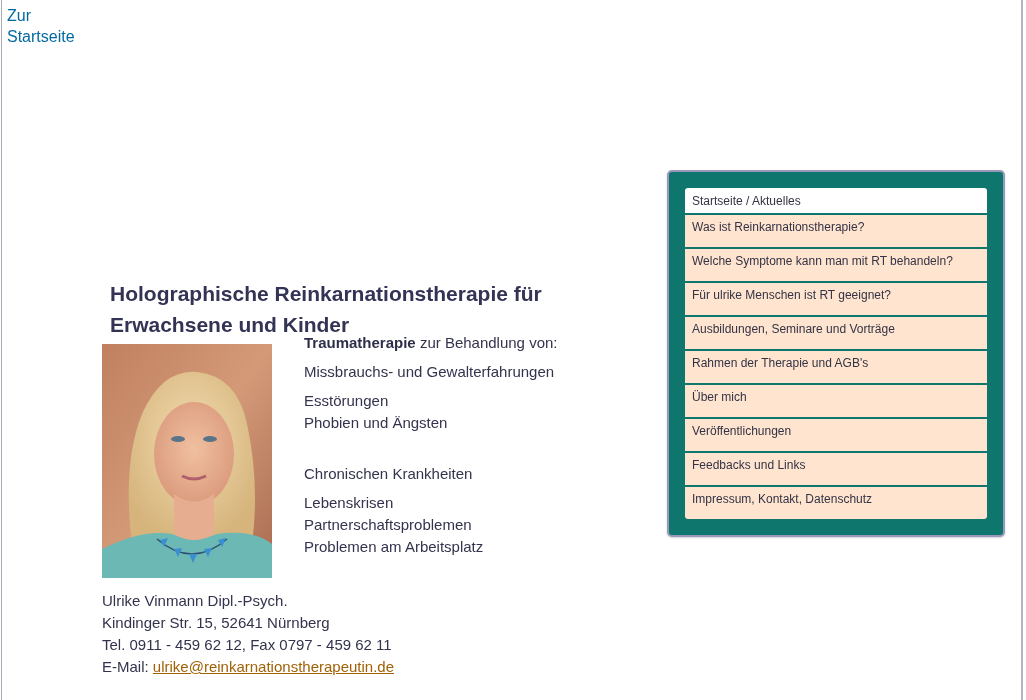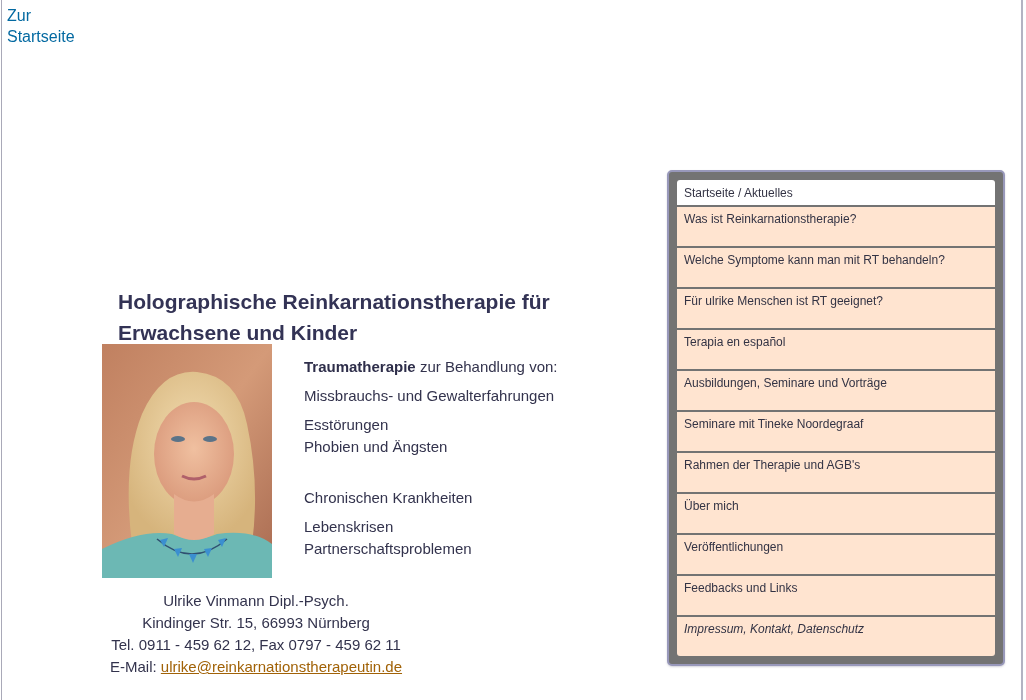--- a/index.html
+++ b/index.html
@@ -33,101 +33,98 @@
       line-height: 21px;
       color: #0369a1;
       text-decoration: none;
       width: 80px;
     }
     .nav {
       position: absolute;
       left: 667px;
       top: 170px;
       width: 338px;
-      background: #737373;
+      background: #0f766e;
       border: 2px solid #9898ba;
       border-radius: 5px;
       box-sizing: border-box;
-      padding: 8px;
+      padding: 16px;
       box-shadow: 0 1px 2px rgba(80,80,110,0.25);
     }
     .nav-item {
       display: block;
-      height: 39px;
+      height: 32px;
       line-height: 24px;
       margin: 0 0 2px 0;
       padding-left: 7px;
       font-size: 12px;
       color: #333344;
       background: #ffe4d0;
       text-decoration: none;
       white-space: nowrap;
     }
-    .nav-item:last-child { margin-bottom: 0; border-radius: 0 0 3px 3px; font-style: italic; }
+    .nav-item:last-child { margin-bottom: 0; border-radius: 0 0 3px 3px; }
     .nav-item.active {
       background: #ffffff;
       border-radius: 3px 3px 0 0;
       height: 25px;
       line-height: 26px;
     }
     .title {
       position: absolute;
       left: 102px;
       top: 270px;
       width: 460px;
-      margin: 16px;
+      margin: 8px;
       font-size: 21px;
       line-height: 31px;
       font-weight: bold;
       color: #333355;
     }
     .portrait {
       position: absolute;
       left: 102px;
       top: 344px;
       width: 170px;
       height: 234px;
       overflow: hidden;
     }
     .therapy {
       position: absolute;
       left: 304px;
-      top: 356px;
+      top: 332px;
       font-size: 15px;
       line-height: 22px;
       color: #33334d;
     }
     .therapy p { margin: 0 0 7px 0; }
     .therapy b { color: #2e2e4a; }
     .contact {
       position: absolute;
-      left: 110px;
+      left: 102px;
       top: 590px;
       font-size: 15px;
       line-height: 22px;
       color: #33334d;
-      text-align: center;
     }
     .contact a { color: #a16207; text-decoration: underline; }
   </style>
 </head>
 <body>
 
 <div class="page-frame"></div>
 
 <a class="home-link" href="#">Zur Startseite</a>
 
 <nav class="nav">
   <a class="nav-item active" href="#">Startseite / Aktuelles</a>
   <a class="nav-item" href="#">Was ist Reinkarnationstherapie?</a>
   <a class="nav-item" href="#">Welche Symptome kann man mit RT behandeln?</a>
   <a class="nav-item" href="#">Für ulrike Menschen ist RT geeignet?</a>
-  <a class="nav-item" href="#">Terapia en español</a>
   <a class="nav-item" href="#">Ausbildungen, Seminare und Vorträge</a>
-  <a class="nav-item" href="#">Seminare mit Tineke Noordegraaf</a>
   <a class="nav-item" href="#">Rahmen der Therapie und AGB's</a>
   <a class="nav-item" href="#">Über mich</a>
   <a class="nav-item" href="#">Veröffentlichungen</a>
   <a class="nav-item" href="#">Feedbacks und Links</a>
   <a class="nav-item" href="#">Impressum, Kontakt, Datenschutz</a>
 </nav>
 
 <h1 class="title">Holographische Reinkarnationstherapie für Erwachsene und Kinder</h1>
 
 <div class="portrait" title="Portrait of woman with blonde hair and blue necklace">
@@ -162,21 +159,21 @@
     <polygon points="102,205 110,204 106,213" fill="#3b8fd0"></polygon>
     <polygon points="116,196 124,194 120,203" fill="#3b8fd0"></polygon>
   </svg>
 </div>
 
 <div class="therapy">
   <p><b>Traumatherapie</b><span> zur Behandlung von:</span></p>
   <p><span>Missbrauchs- und Gewalterfahrungen</span></p>
   <p><span>Esstörungen</span><br><span>Phobien und Ängsten</span></p>
   <p><br><span>Chronischen Krankheiten</span></p>
-  <p><span>Lebenskrisen</span><br><span>Partnerschaftsproblemen</span><br></p>
+  <p><span>Lebenskrisen</span><br><span>Partnerschaftsproblemen</span><br><span>Problemen am Arbeitsplatz</span></p>
 </div>
 
 <div class="contact">
   <div>Ulrike Vinmann Dipl.-Psych.</div>
-  <div>Kindinger Str. 15, 66993 Nürnberg</div>
+  <div>Kindinger Str. 15, 52641 Nürnberg</div>
   <div>Tel. 0911 - 459 62 12, Fax 0797 - 459 62 11</div>
   <div><span>E-Mail: </span><a href="#">ulrike@reinkarnationstherapeutin.de</a></div>
 </div>
 
 </body></html>

